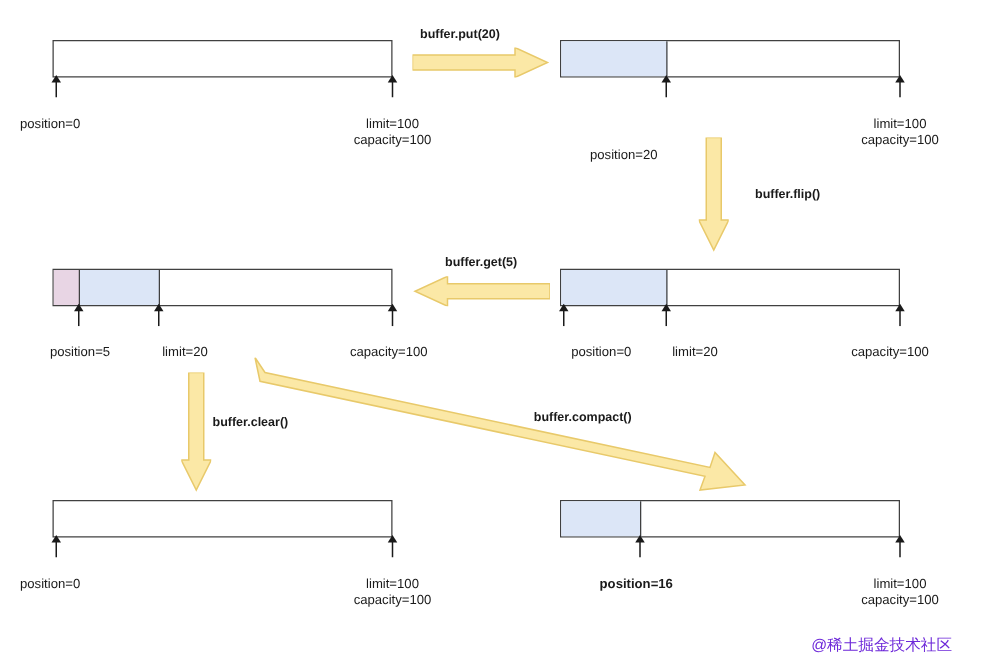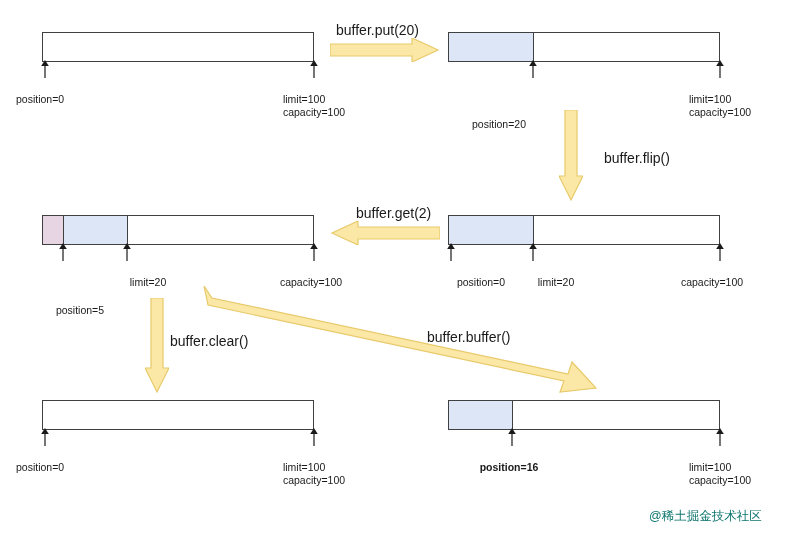--- a/index.html
+++ b/index.html
@@ -44,35 +44,37 @@
     height: 18px;
   }
   .label {
     position: absolute;
     font-size: 10.5px;
     color: #1a1a1a;
     white-space: nowrap;
     line-height: 13px;
   }
   .label.center {
+    text-align: center;
     transform: translateX(-50%);
   }
   .arrow-label {
     position: absolute;
-    font-size: 14px;
+    font-size: 10px;
     color: #1a1a1a;
     white-space: nowrap;
+    font-weight: bold;
   }
   .arrow {
     position: absolute;
   }
   .watermark {
     position: absolute;
     font-size: 12.5px;
-    color: #0f766e;
+    color: #6d28d9;
     white-space: nowrap;
   }
 </style>
 </head>
 <body>
 
 <div id="canvas">
 
   <div class="buffer" style="left:42px; top:32px; width:272px;"></div>
   <svg class="marker" style="left:39px; top:60px;" viewBox="0 0 12 18">
@@ -131,51 +133,51 @@
     <line x1="6" y1="18" x2="6" y2="3" stroke="#1a1a1a" stroke-width="1.2"></line>
     <polygon points="6,0 2.2,6 9.8,6" fill="#1a1a1a"></polygon>
   </svg>
   <div class="label center" style="left:481px; top:276px;">position=0</div>
   <div class="label center" style="left:556px; top:276px;">limit=20</div>
   <div class="label center" style="left:712px; top:276px;">capacity=100</div>
 
   <svg class="arrow" style="left:330px; top:221px; width:110px; height:24px;" viewBox="0 0 110 24">
     <polygon points="110,6 28,6 28,0 2,12 28,24 28,18 110,18" fill="#fbe8a6" stroke="#e8c96a" stroke-width="1.2"></polygon>
   </svg>
-  <div class="arrow-label" style="left:356px; top:205px;">buffer.get(2)</div>
+  <div class="arrow-label" style="left:356px; top:205px;">buffer.get(5)</div>
 
   <div class="buffer" style="left:42px; top:215px; width:272px;">
     <div class="fill fill-pink" style="left:0; width:21px;"></div>
     <div class="fill fill-blue" style="left:21px; width:64px;"></div>
   </div>
   <svg class="marker" style="left:57px; top:243px;" viewBox="0 0 12 18">
     <line x1="6" y1="18" x2="6" y2="3" stroke="#1a1a1a" stroke-width="1.2"></line>
     <polygon points="6,0 2.2,6 9.8,6" fill="#1a1a1a"></polygon>
   </svg>
   <svg class="marker" style="left:121px; top:243px;" viewBox="0 0 12 18">
     <line x1="6" y1="18" x2="6" y2="3" stroke="#1a1a1a" stroke-width="1.2"></line>
     <polygon points="6,0 2.2,6 9.8,6" fill="#1a1a1a"></polygon>
   </svg>
   <svg class="marker" style="left:308px; top:243px;" viewBox="0 0 12 18">
     <line x1="6" y1="18" x2="6" y2="3" stroke="#1a1a1a" stroke-width="1.2"></line>
     <polygon points="6,0 2.2,6 9.8,6" fill="#1a1a1a"></polygon>
   </svg>
-  <div class="label center" style="left:80px; top:276px;margin-top:28px;">position=5</div>
+  <div class="label center" style="left:64px; top:276px;">position=5</div>
   <div class="label center" style="left:148px; top:276px;">limit=20</div>
   <div class="label center" style="left:311px; top:276px;">capacity=100</div>
 
   <svg class="arrow" style="left:145px; top:298px; width:24px; height:96px;" viewBox="0 0 24 96">
     <polygon points="6,0 18,0 18,70 24,70 12,94 0,70 6,70" fill="#fbe8a6" stroke="#e8c96a" stroke-width="1.2"></polygon>
   </svg>
   <div class="arrow-label" style="left:170px; top:333px;text-align:center;">buffer.clear()</div>
 
   <svg class="arrow" style="left:200px; top:286px; width:400px; height:115px;" viewBox="0 0 400 115">
     <polygon points="4,0 12,12 368,88 372,76 396,102 360,106 364,95 8,19" fill="#fbe8a6" stroke="#e8c96a" stroke-width="1.2"></polygon>
   </svg>
-  <div class="arrow-label" style="left:427px; top:329px;">buffer.buffer()</div>
+  <div class="arrow-label" style="left:427px; top:329px;">buffer.compact()</div>
 
   <div class="buffer" style="left:42px; top:400px; width:272px;"></div>
   <svg class="marker" style="left:39px; top:428px;" viewBox="0 0 12 18">
     <line x1="6" y1="18" x2="6" y2="3" stroke="#1a1a1a" stroke-width="1.2"></line>
     <polygon points="6,0 2.2,6 9.8,6" fill="#1a1a1a"></polygon>
   </svg>
   <svg class="marker" style="left:308px; top:428px;" viewBox="0 0 12 18">
     <line x1="6" y1="18" x2="6" y2="3" stroke="#1a1a1a" stroke-width="1.2"></line>
     <polygon points="6,0 2.2,6 9.8,6" fill="#1a1a1a"></polygon>
   </svg>

